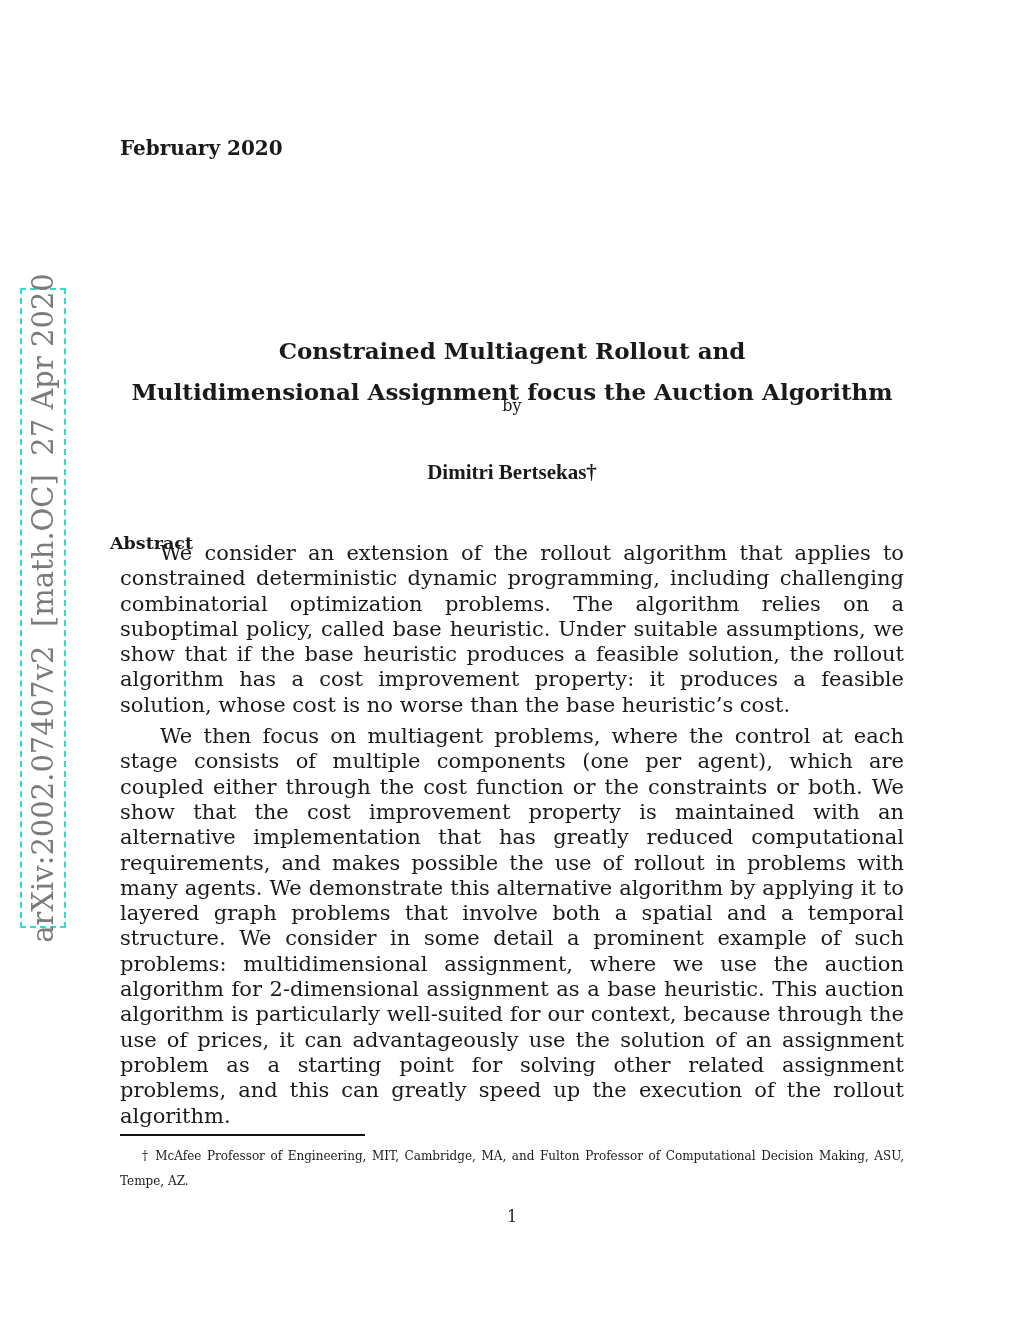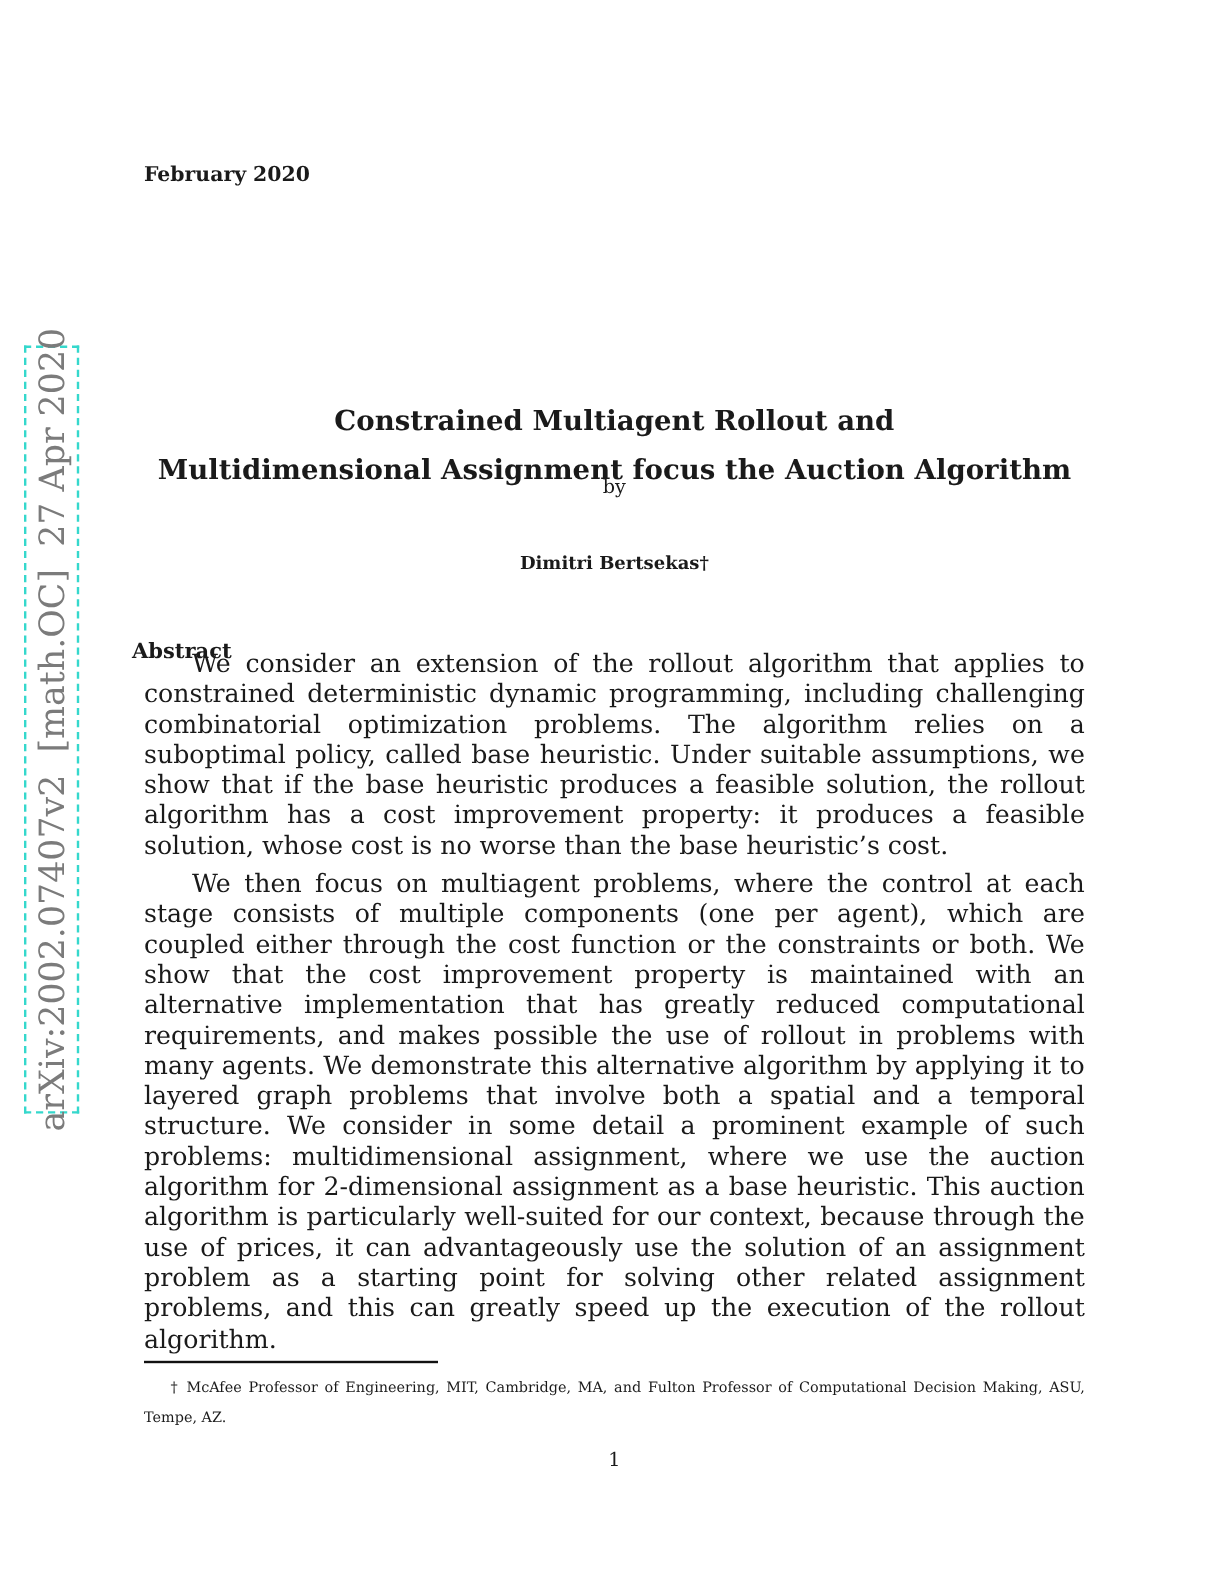--- a/index.html
+++ b/index.html
@@ -10,21 +10,21 @@
     position: relative;
     font-family: "DejaVu Serif", serif;
     color: #1a1a1a;
     overflow: hidden;
   }
 
   .date {
     position: absolute;
     left: 120px;
     top: 136px;
-    font-size: 17px;
+    font-size: 20px;
     font-weight: bold;
   }
 
   
   .watermark-box {
     position: absolute;
     left: 20px;
     top: 288px;
     width: 46px;
     height: 640px;
@@ -60,22 +60,23 @@
     text-align: center;
     font-size: 16px;
   }
 
   .author {
     position: absolute;
     left: 110px;
     top: 460px;
     width: 804px;
     text-align: center;
-    font-size: 15px;
+    font-size: 21px;
     font-weight: bold;
+    font-family: Liberation Serif, serif;
   }
 
   .abstract-heading {
     position: absolute;
     left: 110px;
     top: 533px;
     width: 804px;
     text-align: left;
     font-size: 17.5px;
     font-weight: bold;

